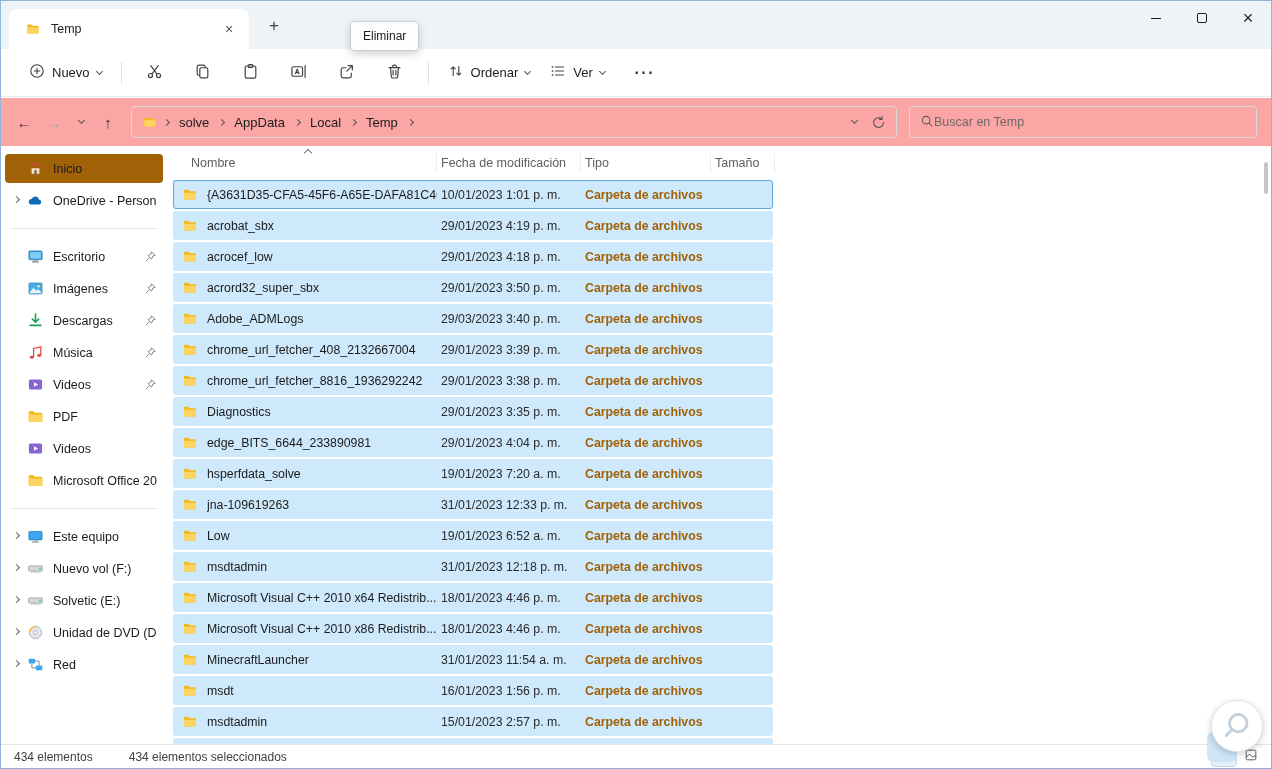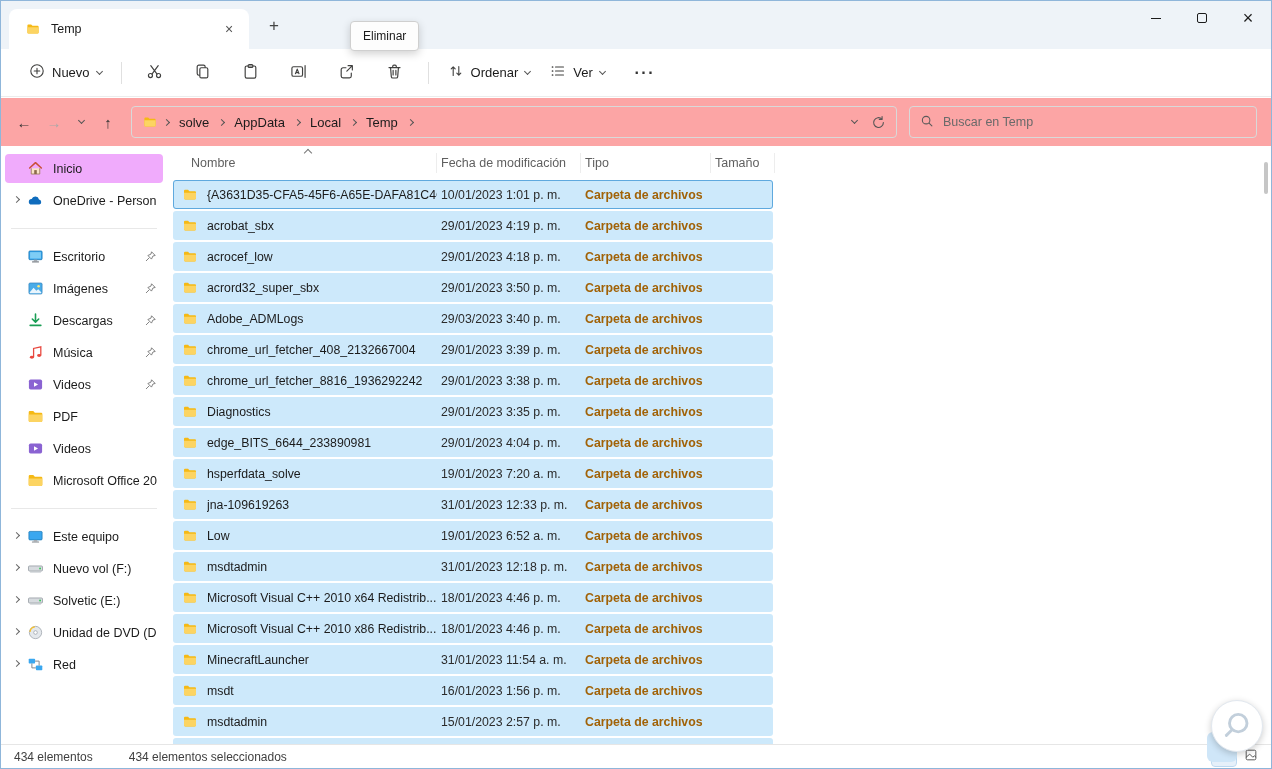--- a/index.html
+++ b/index.html
@@ -52,29 +52,29 @@
   .address-box { margin-left: 8px; width: 766px; height: 32px; border: 1px solid #d9d9d9; border-radius: 4px; display: flex; align-items: center; padding: 0 10px; flex: none; }
   .addr-folder { width: 16px; height: 14px; display: flex; flex: none; margin-right: 2px; }
   .addr-folder svg { width: 16px; height: 14px; }
   .breadcrumb { display: flex; align-items: center; flex: 1; overflow: hidden; font-size: 13px; }
   .crumb { padding: 2px 6px; border-radius: 3px; white-space: nowrap; }
   .crumb-sep { width: 5px; height: 5px; border-right: 1.2px solid #555; border-top: 1.2px solid #555; transform: rotate(45deg); margin: 0 4px; flex: none; display: inline-block; }
   .addr-right { display: flex; align-items: center; gap: 14px; margin-left: 8px; }
   .addr-right svg { width: 15px; height: 15px; display: block; }
   .search-box { margin-left: 12px; flex: 1; margin-right: 14px; height: 32px; border: 1px solid #d9d9d9; border-radius: 4px; display: flex; align-items: center; padding: 0 10px; }
   .search-box svg { width: 14px; height: 14px; flex: none; }
-  .search-box input { border: none; outline: none; flex: 1; font-size: 12.5px; color: #333; margin-left: 9px; font-family: inherit; background: transparent; }
+  .search-box input { border: none; outline: none; flex: 1; font-size: 12.5px; color: #333; font-family: inherit; background: transparent; }
   .search-box input::placeholder { color: #6a6a6a; opacity: 1; }
 
   
   .main { position: absolute; top: 145px; left: 0; right: 0; bottom: 24px; background: #fff; }
 
   .sidebar { position: absolute; top: 0; left: 0; width: 166px; bottom: 0; padding-top: 8px; overflow: hidden; }
   .sb-item { display: flex; align-items: center; height: 29px; margin: 0 4px 3px 4px; padding: 0 6px 0 9px; border-radius: 4px; font-size: 12.5px; }
-  .sb-item.selected { background: #f0abfc; align-items: center; }
+  .sb-item.selected { background: #a16207; align-items: center; }
   .sb-chev { margin-right: 8px; }
   .sb-chev.hidden { visibility: hidden; }
   .sb-icon { width: 17px; height: 17px; margin-right: 9px; flex: none; display: flex; }
   .sb-icon svg { width: 17px; height: 17px; }
   .sb-label { flex: 1; white-space: nowrap; overflow: hidden; }
   .sb-pin { width: 13px; height: 13px; flex: none; opacity: .85; display: flex; }
   .sb-pin svg { width: 13px; height: 13px; }
   .sb-divider { height: 1px; background: #e8e8e8; margin: 13px 10px; }
 
   .content { position: absolute; left: 166px; right: 0; top: 0; bottom: 0; overflow: hidden; }

